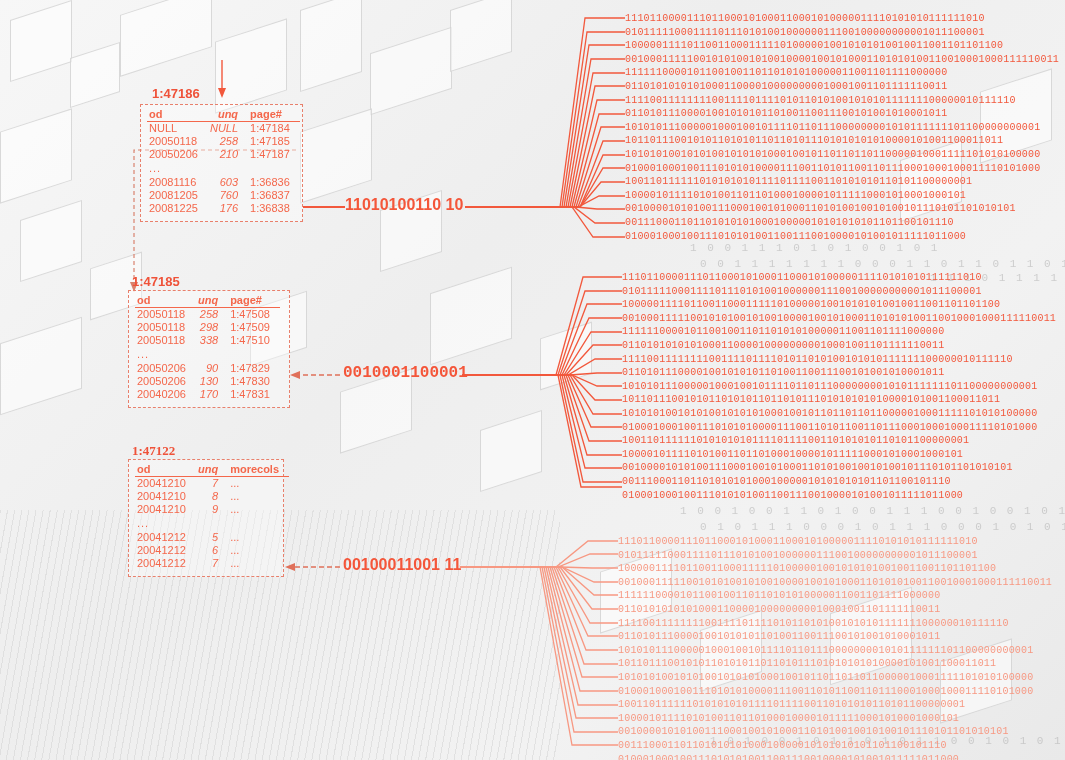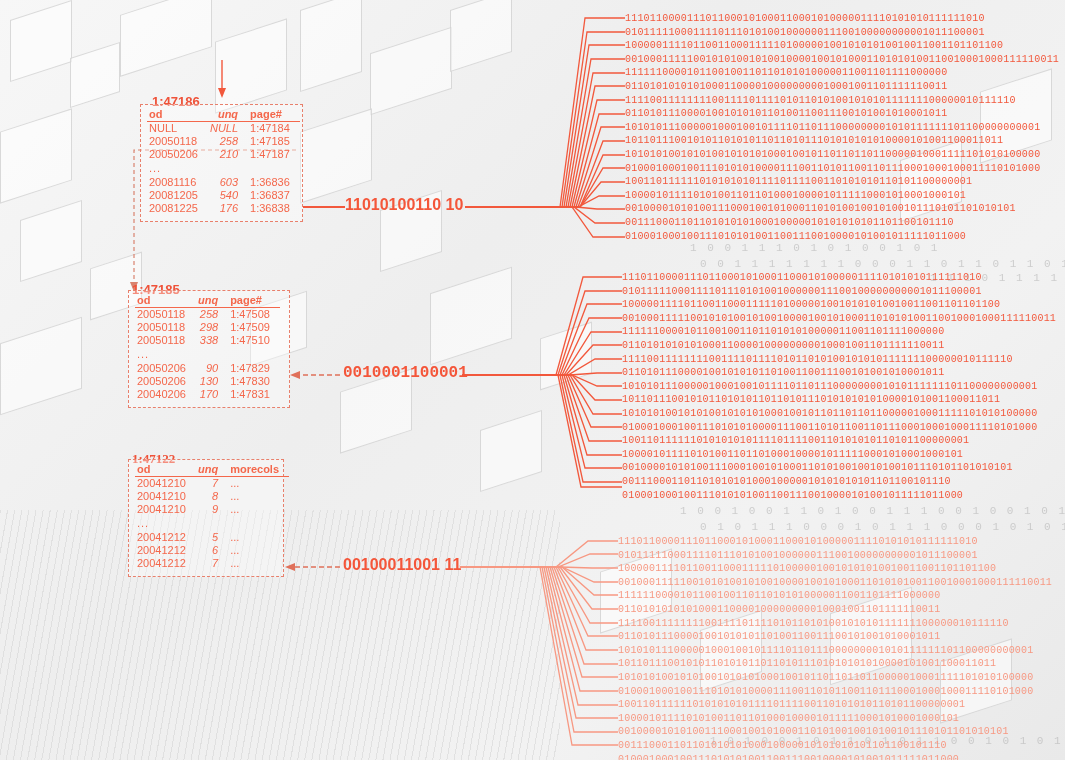--- a/index.html
+++ b/index.html
@@ -58,21 +58,20 @@
     background: rgba(255,255,255,0.35);
     padding: 3px 6px 5px 6px;
     box-sizing: border-box;
   }
   .tbl-title {
     position: absolute;
     color: #ef5239;
     font-size: 13px;
     font-weight: bold;
     font-family: "Liberation Sans", sans-serif;
-    margin-top: 8px;
   }
   table.grid {
     border-collapse: collapse;
     font-family: "Liberation Sans", sans-serif;
     font-size: 11px;
     color: #f4674b;
   }
   table.grid th {
     font-size: 11px;
     font-weight: bold;
@@ -286,21 +285,21 @@
           <td class="r"></td>
           <td></td>
         </tr>
         <tr>
           <td>20081116</td>
           <td class="r">603</td>
           <td>1:36836</td>
         </tr>
         <tr>
           <td>20081205</td>
-          <td class="r">540</td>
+          <td class="r">760</td>
           <td>1:36837</td>
         </tr>
         <tr>
           <td>20081225</td>
           <td class="r">176</td>
           <td>1:36838</td>
         </tr>
       </tbody>
     </table>
   </div>

